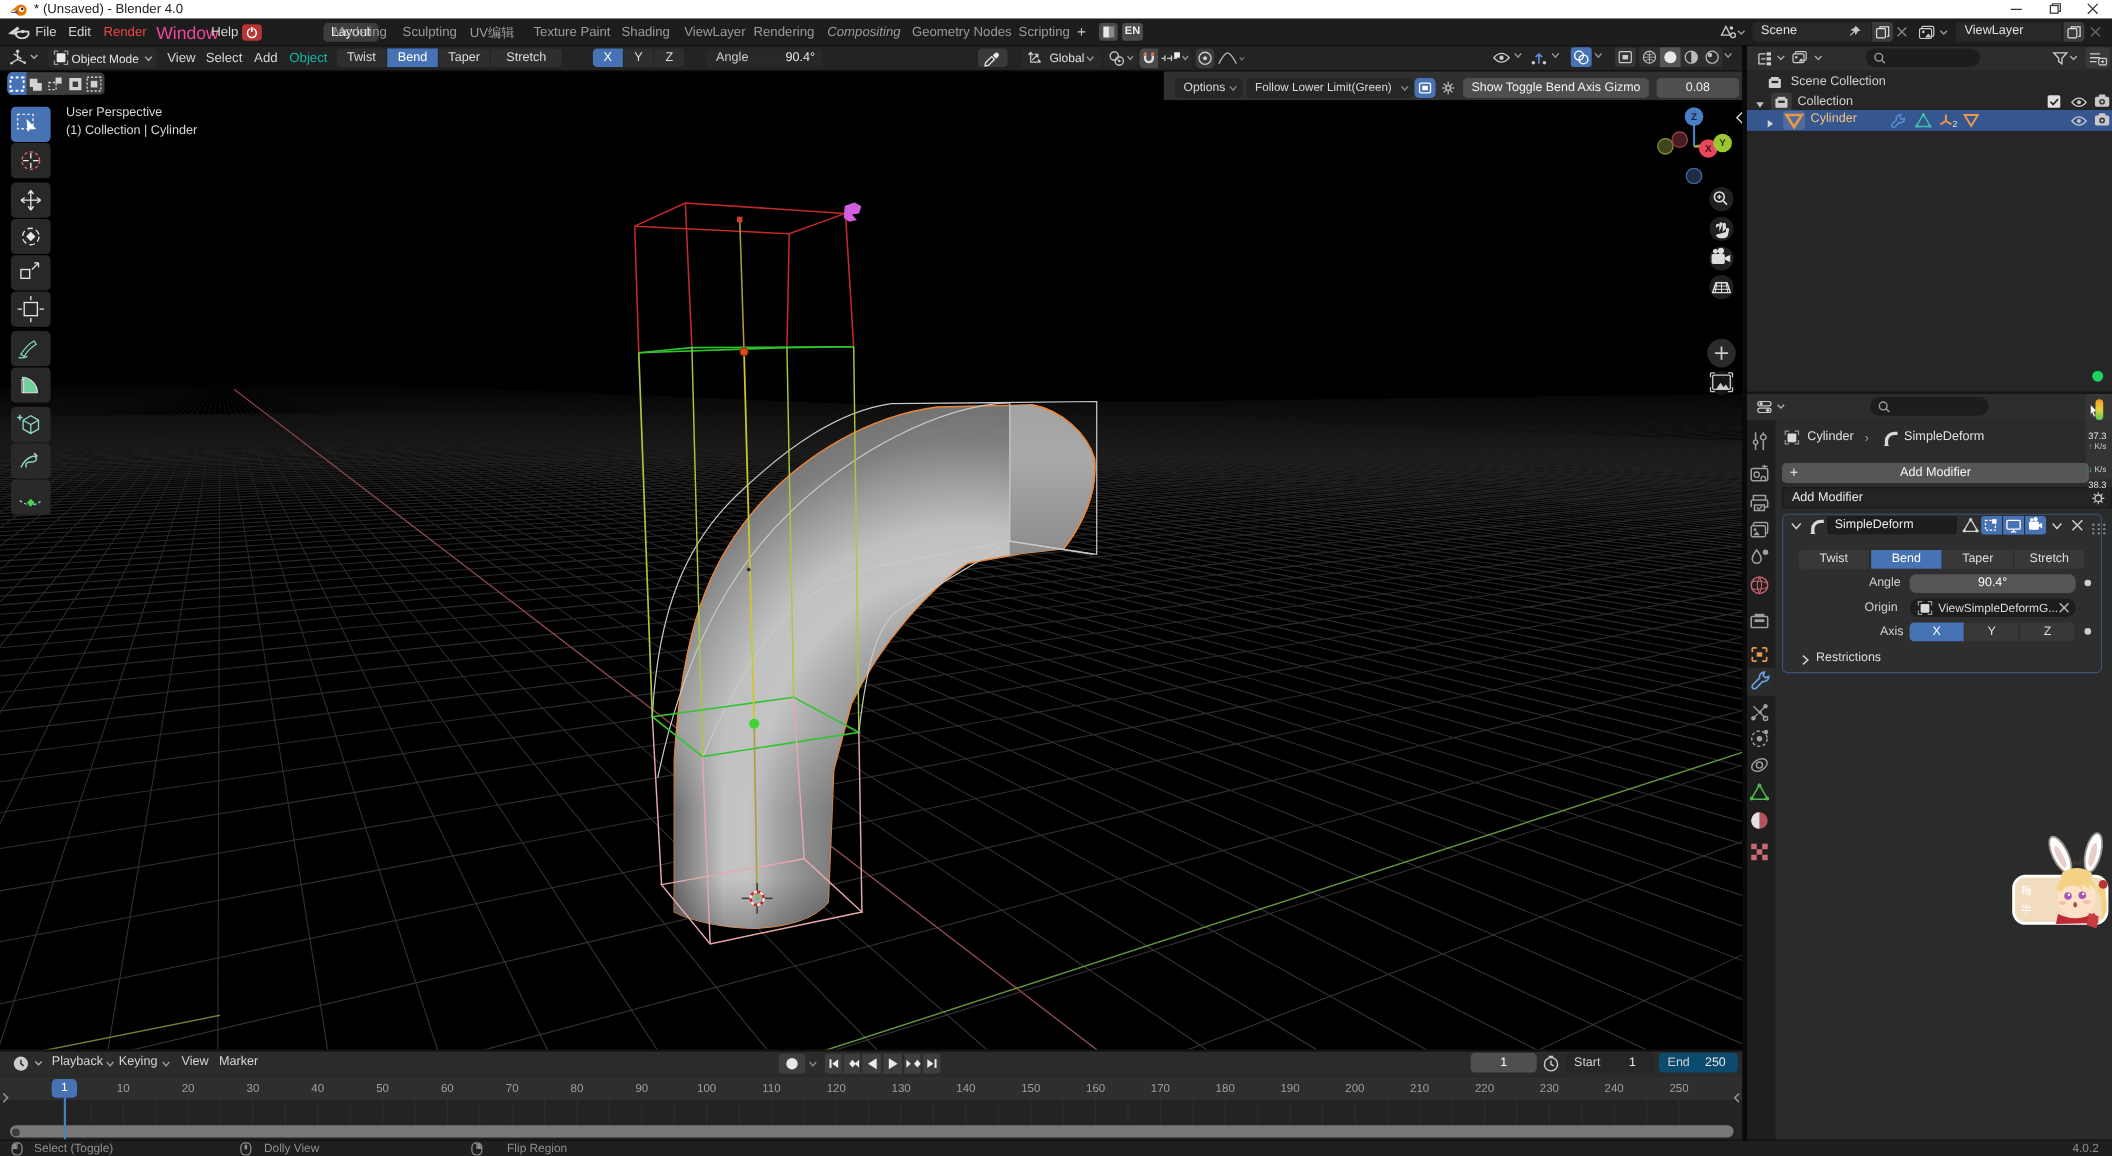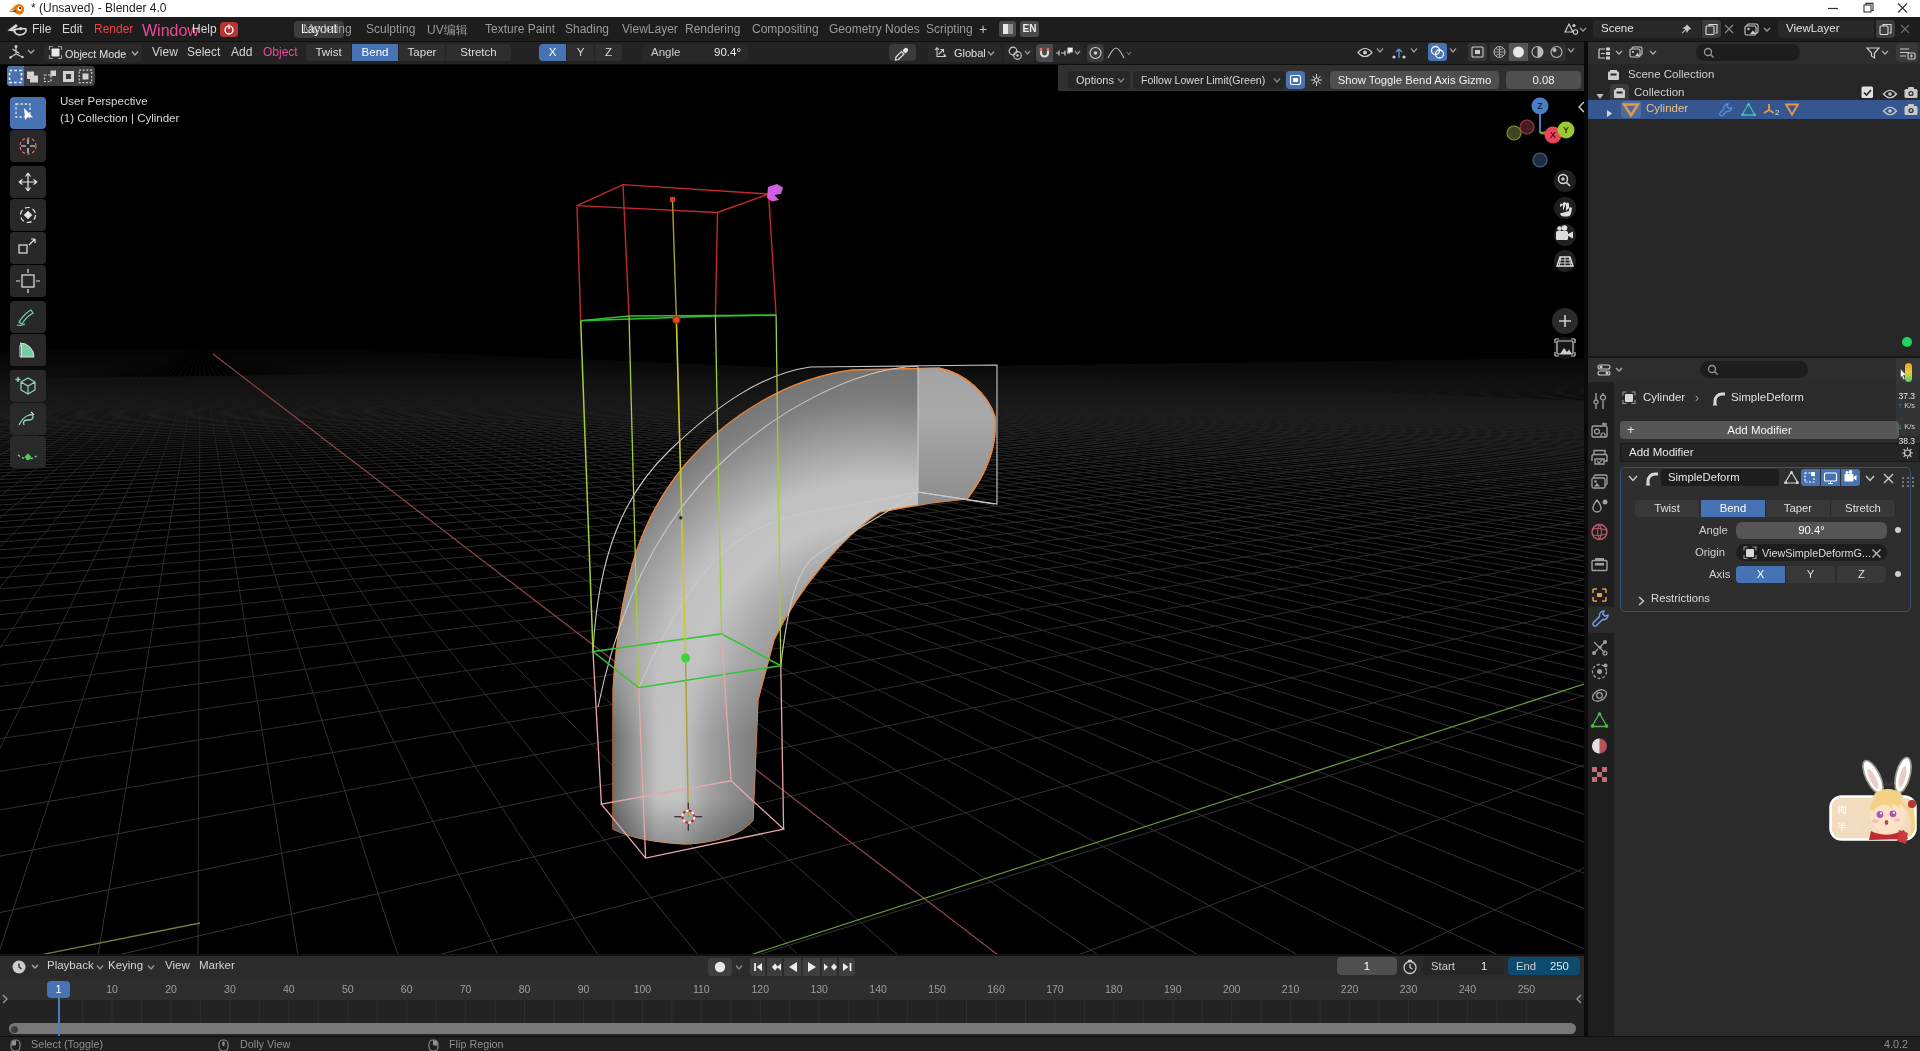--- a/index.html
+++ b/index.html
@@ -641,21 +641,21 @@
     <div class="abs" style="left:249px;top:4px;width:50px;height:17px;background:#3d3d3d;border-radius:4px;margin-left:45px;">
       <div style="text-align:center;font-size:12px;line-height:17px;color:#fff;">Layout</div>
     </div>
     <span class="abs" style="left:303px;top:5px;font-size:12px;color:#9b9b9b;white-space:nowrap;">Modeling</span>
     <span class="abs" style="left:366px;top:5px;font-size:12px;color:#9b9b9b;white-space:nowrap;">Sculpting</span>
     <span class="abs" style="left:427px;top:5px;font-size:12px;color:#9b9b9b;white-space:nowrap;">UV编辑</span>
     <span class="abs" style="left:485px;top:5px;font-size:12px;color:#9b9b9b;white-space:nowrap;">Texture Paint</span>
     <span class="abs" style="left:565px;top:5px;font-size:12px;color:#9b9b9b;white-space:nowrap;">Shading</span>
     <span class="abs" style="left:622px;top:5px;font-size:12px;color:#9b9b9b;white-space:nowrap;">ViewLayer</span>
     <span class="abs" style="left:685px;top:5px;font-size:12px;color:#9b9b9b;white-space:nowrap;">Rendering</span>
-    <span class="abs" style="left:752px;top:5px;font-size:12px;color:#9b9b9b;white-space:nowrap;">Compositing</span>
+    <span class="abs" style="left:752px;top:5px;font-size:12px;color:#9b9b9b;white-space:nowrap;font-style:italic;">Compositing</span>
     <span class="abs" style="left:829px;top:5px;font-size:12px;color:#9b9b9b;white-space:nowrap;">Geometry Nodes</span>
     <span class="abs" style="left:926px;top:5px;font-size:12px;color:#9b9b9b;white-space:nowrap;">Scripting</span>
     <span class="abs" style="left:979px;top:4px;font-size:14px;color:#c5c5c5;white-space:nowrap;">+</span>
     <div class="abs" style="left:999px;top:4px;width:17px;height:16px;background:#4a4a4a;border-radius:3px;"><svg width="17" height="16" viewBox="0 0 17 16" style="" xmlns="http://www.w3.org/2000/svg">
         <path d="M4,3 h5 a3,3 0 0 1 0,5 h-5 z M4,8 h6 a3,3 0 0 1 0,5 h-6 z" fill="#e8e8e8"></path>
         <rect x="9" y="3" width="5" height="10" fill="#8a8a8a"></rect>
       </svg></div>
     <div class="abs" style="left:1020px;top:4px;width:19px;height:16px;background:#4a4a4a;border-radius:3px;color:#efefef;">
       <div style="text-align:center;font-size:10px;font-weight:bold;line-height:16px;">EN</div>
     </div>
@@ -714,21 +714,21 @@
           <path d="M1.5,5 v-3.5 h3.5 M10,1.5 h3.5 v3.5 M13.5,10 v3.5 h-3.5 M5,13.5 h-3.5 v-3.5" fill="none" stroke="#9a9a9a" stroke-width="1.2"></path>
         </svg></div>
       <span class="abs" style="left:21px;top:3.5px;font-size:10.8px;color:#e4e4e4;white-space:nowrap;">Object Mode</span>
       <div class="abs" style="left:86px;top:0px;width:10px;height:18px;"><svg width="10" height="18" viewBox="0 0 10 18" style="" xmlns="http://www.w3.org/2000/svg">
           <path d="M2,7.5 l3,3.5 3,-3.5" fill="none" stroke="#b0b0b0" stroke-width="1.3"></path>
         </svg></div>
     </div>
     <span class="abs" style="left:152px;top:4px;font-size:12px;color:#d5d5d5;white-space:nowrap;">View</span>
     <span class="abs" style="left:187px;top:4px;font-size:12px;color:#d5d5d5;white-space:nowrap;">Select</span>
     <span class="abs" style="left:231px;top:4px;font-size:12px;color:#d5d5d5;white-space:nowrap;">Add</span>
-    <span class="abs" style="left:263px;top:4px;font-size:12px;color:#ec4899;white-space:nowrap;">Object</span>
+    <span class="abs" style="left:263px;top:4px;font-size:12px;color:#14b8a6;white-space:nowrap;">Object</span>
     <div class="abs" style="left:306px;top:3px;width:46px;height:17px;background:#2e2e2e;border-radius:4px 0 0 4px;border-right:1px solid #232323;">
       <div style="text-align:center;font-size:11.5px;color:#dcdcdc;line-height:17px;">Twist</div>
     </div>
     <div class="abs" style="left:352px;top:3px;width:47px;height:17px;background:#4772b3;border-radius:0;border-right:1px solid #232323;">
       <div style="text-align:center;font-size:11.5px;color:#fff;line-height:17px;">Bend</div>
     </div>
     <div class="abs" style="left:399px;top:3px;width:47px;height:17px;background:#2e2e2e;border-radius:0;border-right:1px solid #232323;">
       <div style="text-align:center;font-size:11.5px;color:#dcdcdc;line-height:17px;">Taper</div>
     </div>
     <div class="abs" style="left:446px;top:3px;width:66px;height:17px;background:#2e2e2e;border-radius:0 4px 4px 0;border-right:1px solid #232323;">
@@ -1303,21 +1303,21 @@
     <div class="abs" style="left:218px;top:1px;width:11px;height:13px;"><svg width="11" height="13" viewBox="0 0 11 13" style="" xmlns="http://www.w3.org/2000/svg">
         <rect x="1" y="1" width="9" height="11" rx="4" fill="none" stroke="#909090" stroke-width="1.1"></rect>
         <rect x="4.3" y="2.5" width="2.4" height="4.5" rx="1.2" fill="#909090"></rect>
       </svg></div>
     <span class="abs" style="left:240px;top:1px;font-size:10.8px;color:#8f8f8f;white-space:nowrap;">Dolly View</span>
     <div class="abs" style="left:428px;top:1px;width:11px;height:13px;"><svg width="11" height="13" viewBox="0 0 11 13" style="" xmlns="http://www.w3.org/2000/svg">
         <rect x="1" y="1" width="9" height="11" rx="4" fill="none" stroke="#909090" stroke-width="1.1"></rect>
         <path d="M10,6 h-4.5 M5.5,1 v5" stroke="#909090" stroke-width="1"></path>
         <path d="M6,2 h3 v4 h-3 z" fill="#909090"></path>
       </svg></div>
-    <span class="abs" style="left:449px;top:1px;font-size:10.8px;color:#8f8f8f;white-space:nowrap;">Flip Region</span>
+    <span class="abs" style="left:461px;top:1px;font-size:10.8px;color:#8f8f8f;white-space:nowrap;">Flip Region</span>
     <span class="abs" style="left:1884px;top:1px;font-size:10.8px;color:#8f8f8f;white-space:nowrap;">4.0.2</span>
   </div>
 <div class="abs" style="left:1896px;top:358px;width:24px;height:78px;background:rgba(255,255,255,0.045);border-radius:3px;"></div>
 <div class="abs" style="left:1902px;top:337px;width:10px;height:10px;border-radius:50%;background:#1fd35f;"></div>
 <div class="abs" style="left:1898px;top:367px;width:11px;height:13px;"><svg width="11" height="13" viewBox="0 0 11 13" style="" xmlns="http://www.w3.org/2000/svg">
       <path d="M2.5,1 L8.5,7 L5.5,7.4 L7,11 L5.4,11.8 L3.9,8.2 L2.5,10 Z" fill="#fff" stroke="#555" stroke-width="0.7"></path>
     </svg></div>
 <div class="abs" style="left:1905px;top:363px;width:7px;height:19px;border-radius:4px;background:linear-gradient(#f0a020,#e8cf3a,#4ecc62);"></div>
 <div class="abs" style="left:1875px;top:391px;width:40px;height:10px;">
     <div style="text-align:right;font-size:8.5px;color:#e8e8e8;">37.3</div>

